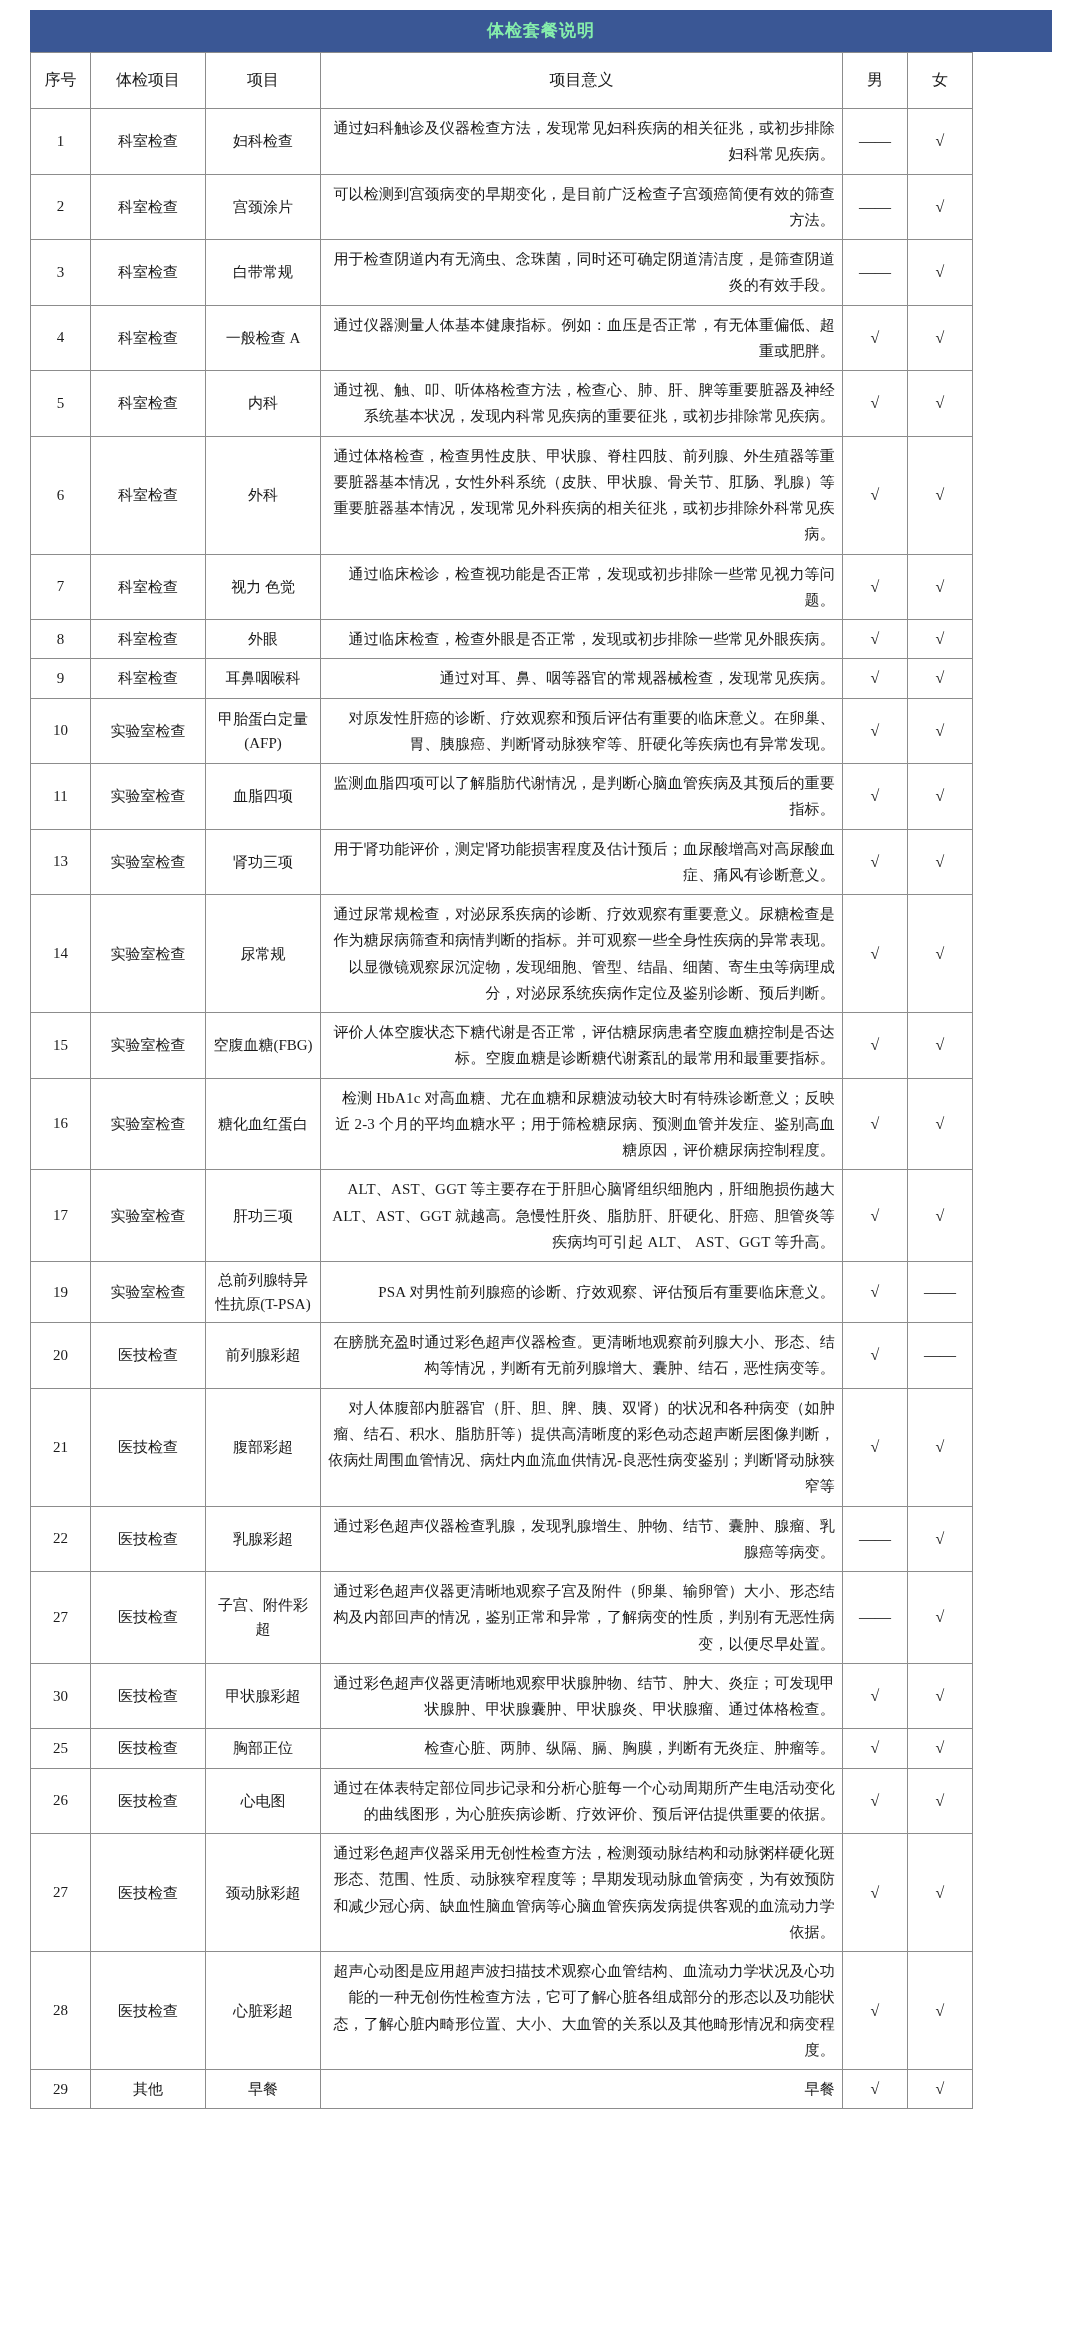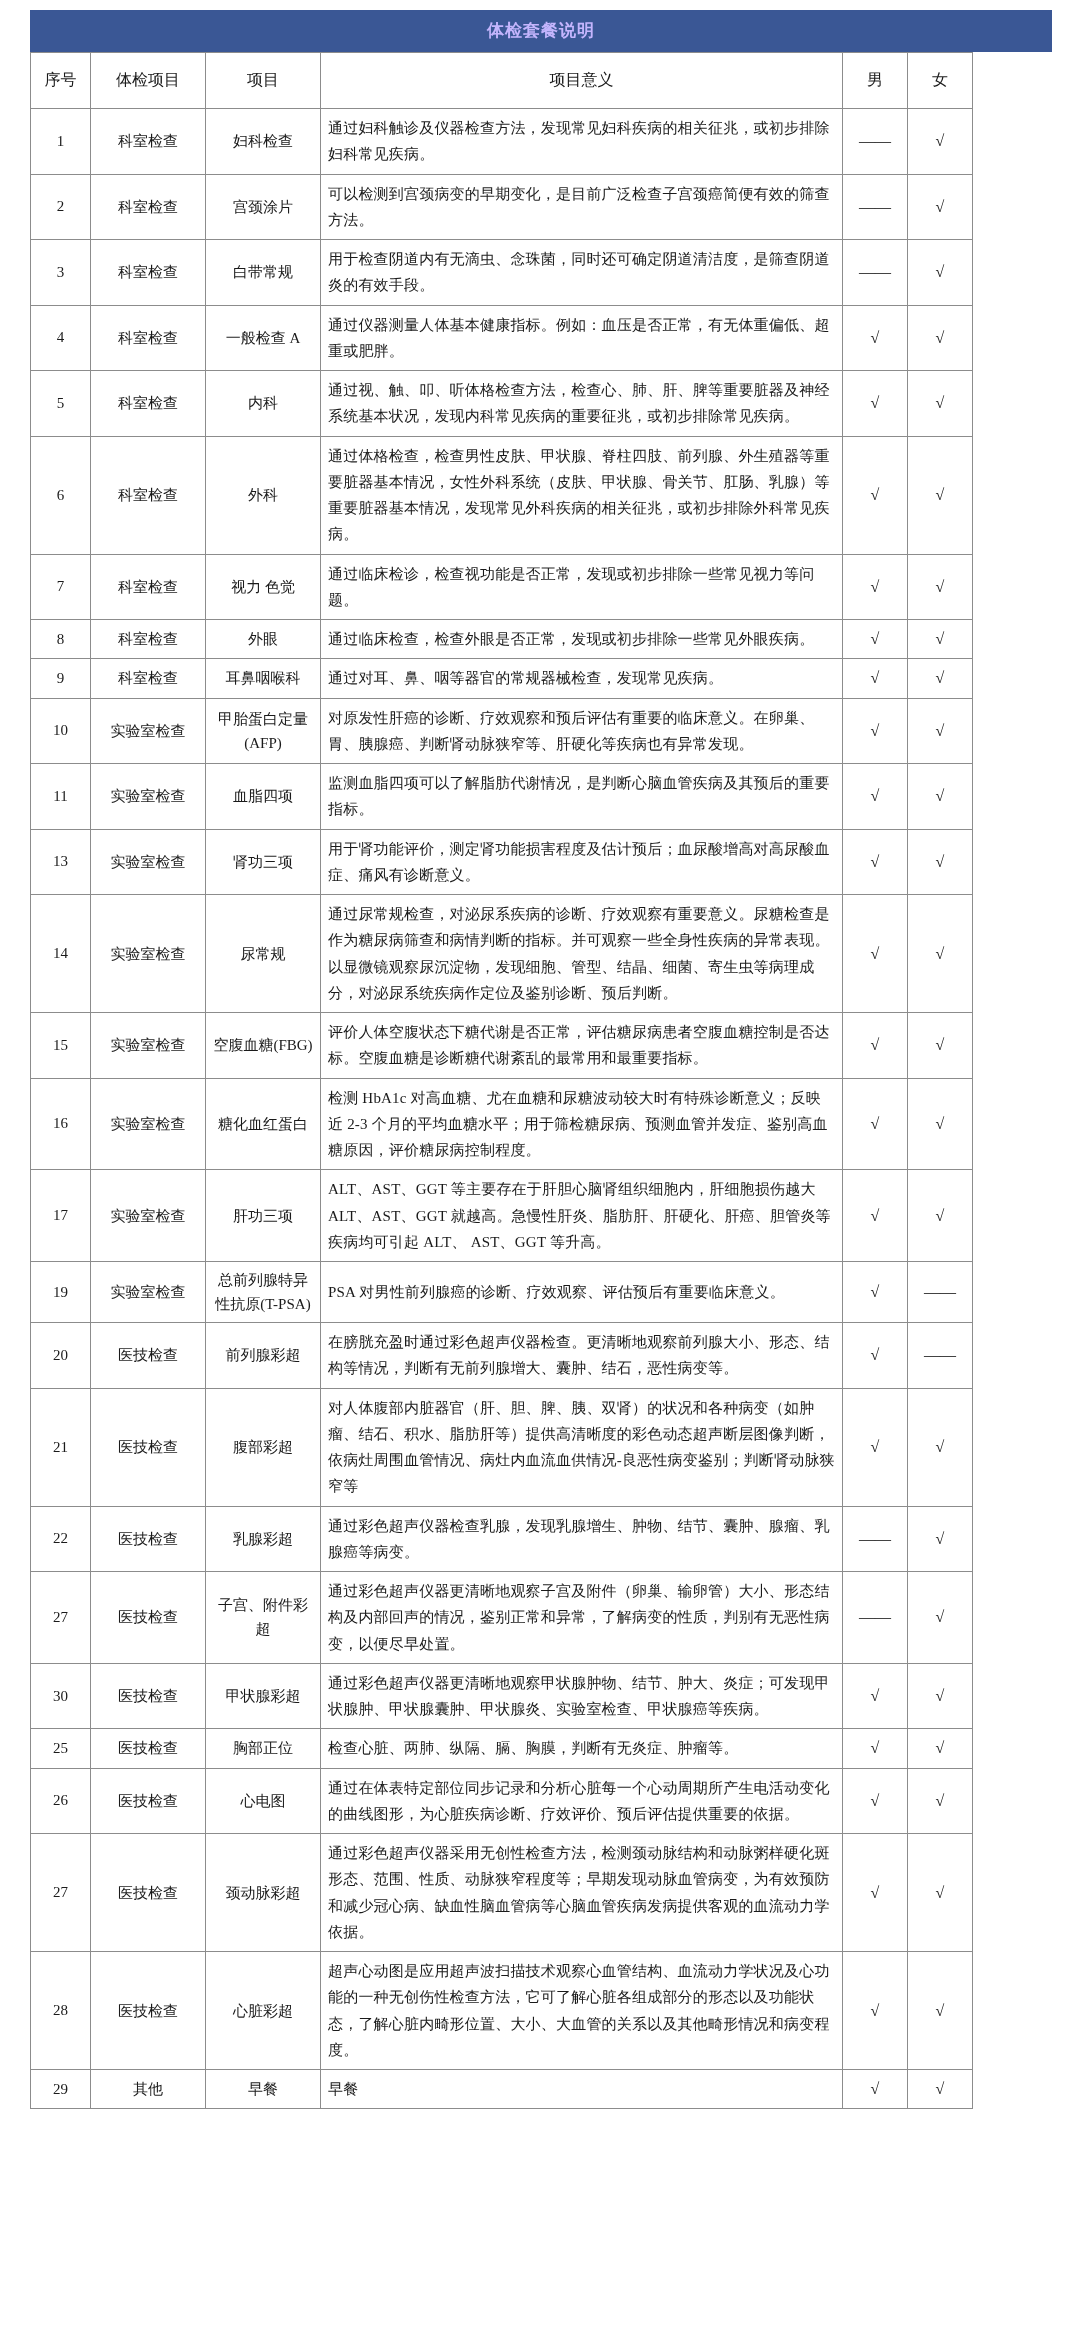--- a/index.html
+++ b/index.html
@@ -17,21 +17,21 @@
     overflow: hidden;
   }
   .page {
     position: absolute;
     left: 30px;
     top: 10px;
     width: 1022px;
   }
   .title-bar {
     background: #3a5795;
-    color: #c4b5fd;
+    color: #86efac;
     height: 42px;
     line-height: 42px;
     text-align: center;
     font-size: 17px;
     font-weight: bold;
     letter-spacing: 1px;
     font-family: "Liberation Sans", "DejaVu Sans", sans-serif;
   }
   table.exam-table {
     width: 894px;
@@ -55,21 +55,21 @@
 
   thead td {
     text-align: center;
     height: 56px;
     font-size: 16px;
   }
   td.no, td.cat, td.item, td.male, td.female {
     text-align: center;
   }
   td.mean {
-    text-align: left;
+    text-align: right;
     line-height: 1.75;
     letter-spacing: 0.2px;
   }
   td.cat, td.item {
     line-height: 1.6;
   }
   td.male, td.female {
     font-size: 16px;
   }
 </style>
@@ -265,21 +265,21 @@
           <td class="cat">医技检查</td>
           <td class="item">子宫、附件彩超</td>
           <td class="mean">通过彩色超声仪器更清晰地观察子宫及附件（卵巢、输卵管）大小、形态结构及内部回声的情况，鉴别正常和异常，了解病变的性质，判别有无恶性病变，以便尽早处置。</td>
           <td class="male">——</td>
           <td class="female">√</td>
         </tr>
         <tr>
           <td class="no">30</td>
           <td class="cat">医技检查</td>
           <td class="item">甲状腺彩超</td>
-          <td class="mean">通过彩色超声仪器更清晰地观察甲状腺肿物、结节、肿大、炎症；可发现甲状腺肿、甲状腺囊肿、甲状腺炎、实验室检查、甲状腺癌等疾病。</td>
+          <td class="mean">通过彩色超声仪器更清晰地观察甲状腺肿物、结节、肿大、炎症；可发现甲状腺肿、甲状腺囊肿、甲状腺炎、甲状腺瘤、通过体格检查。</td>
           <td class="male">√</td>
           <td class="female">√</td>
         </tr>
         <tr>
           <td class="no">25</td>
           <td class="cat">医技检查</td>
           <td class="item">胸部正位</td>
           <td class="mean">检查心脏、两肺、纵隔、膈、胸膜，判断有无炎症、肿瘤等。</td>
           <td class="male">√</td>
           <td class="female">√</td>

